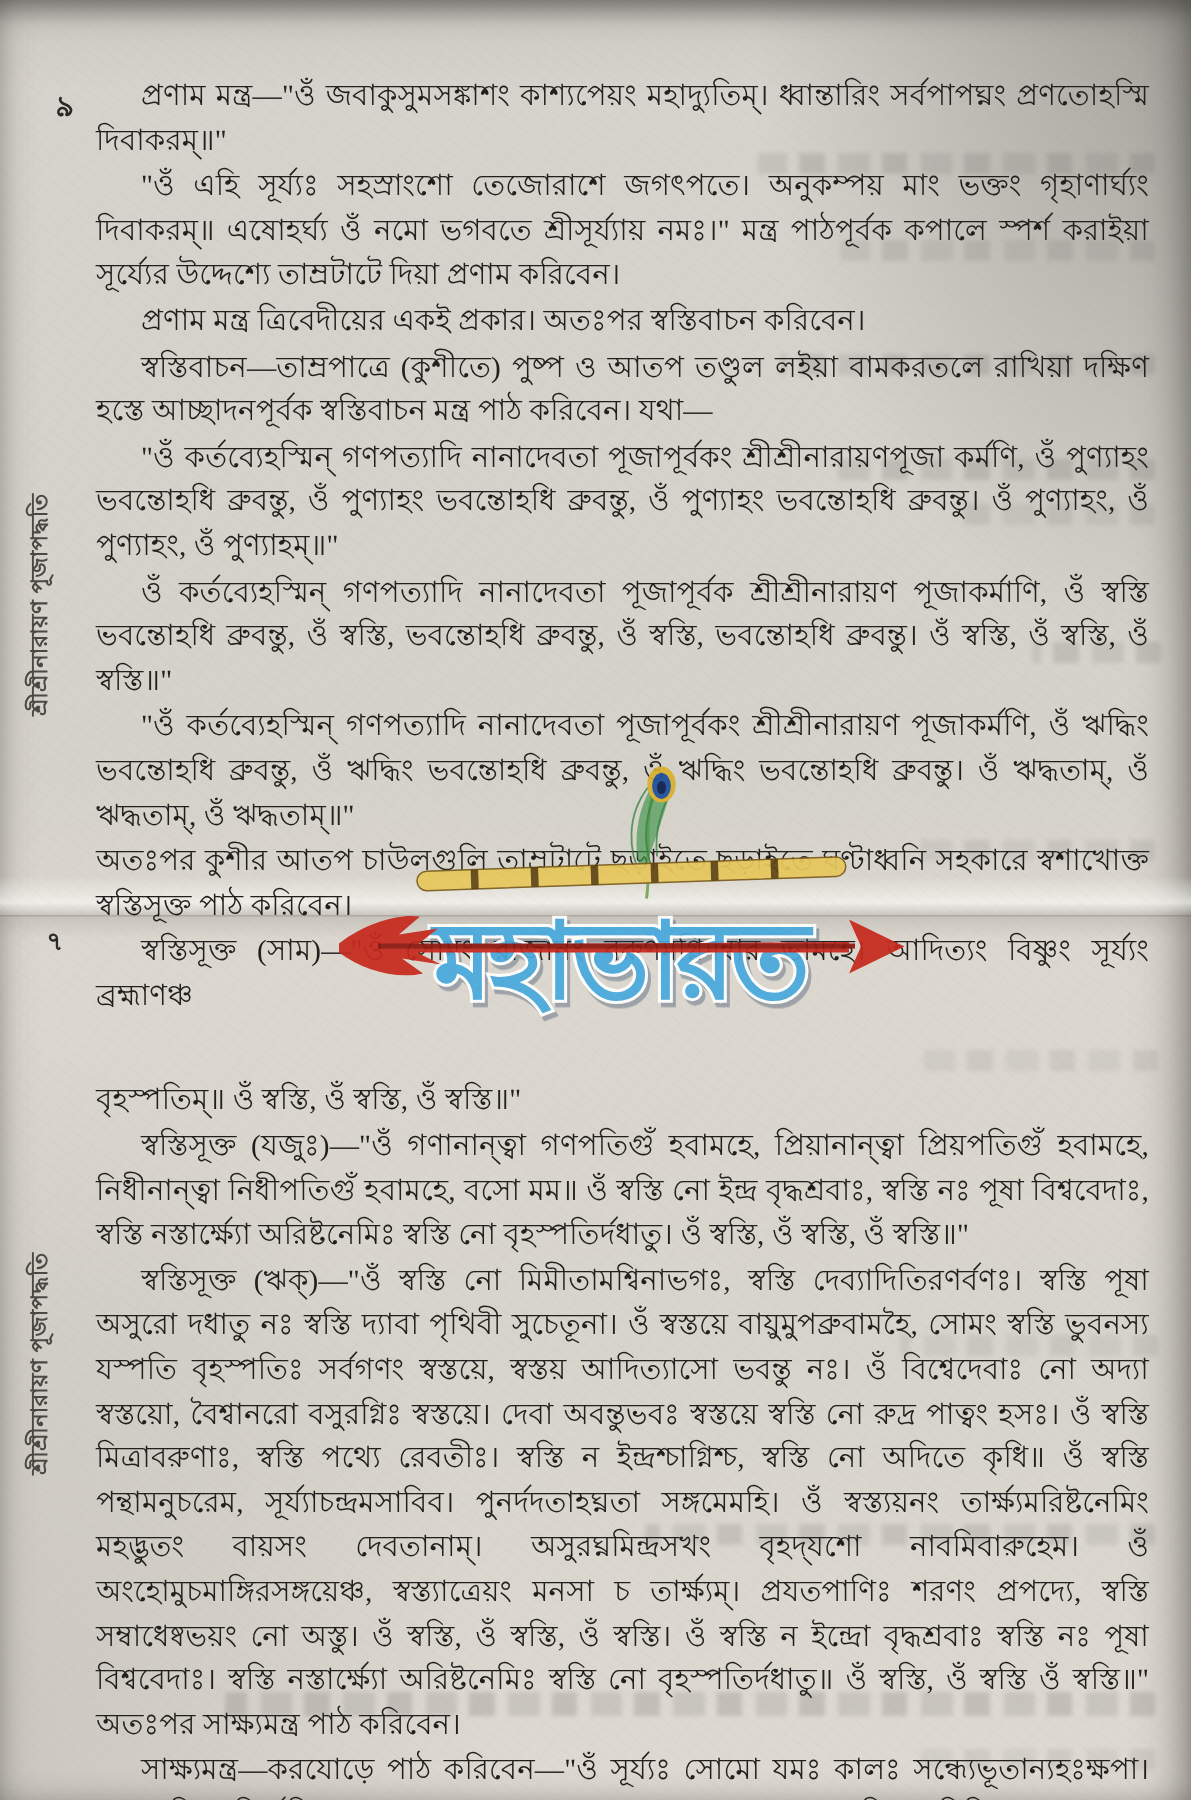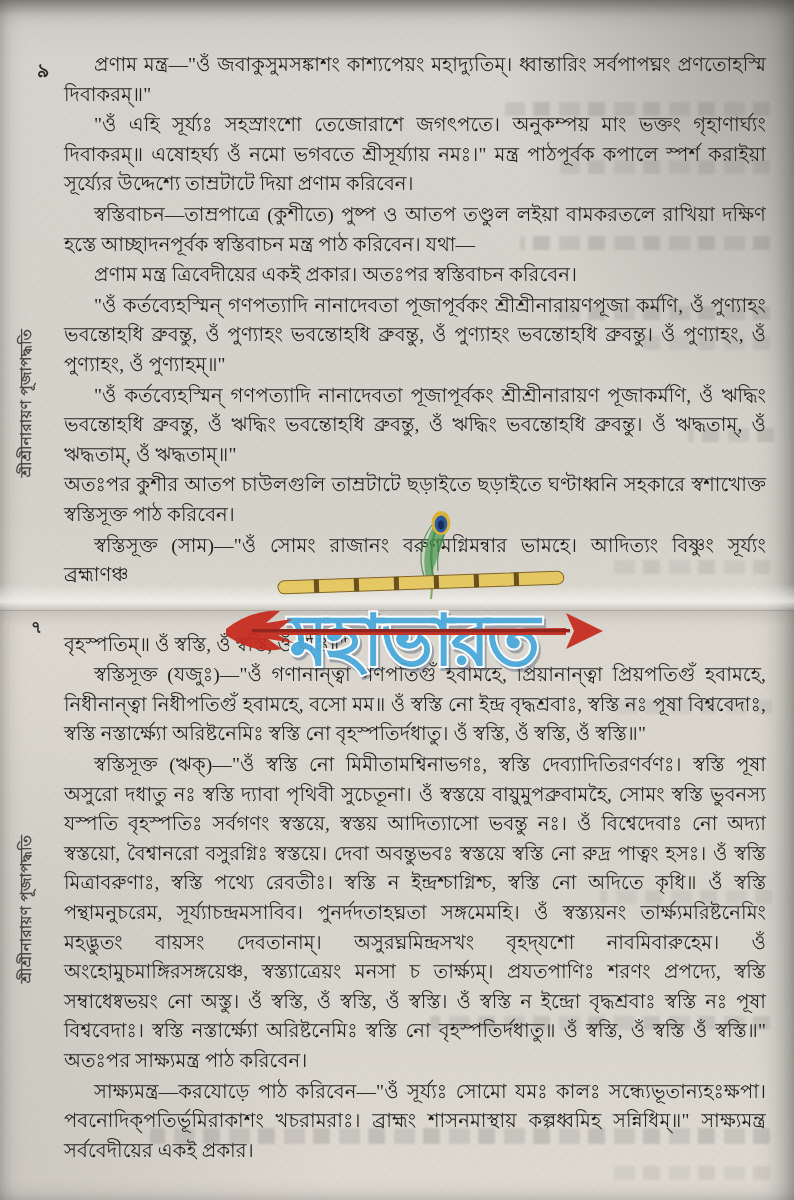--- a/index.html
+++ b/index.html
@@ -88,23 +88,24 @@
   <div class="ghost" style="left:600px;top:890px;width:172px;opacity:.3;"></div>
   <div class="ghost" style="left:430px;top:1016px;width:340px;opacity:.45;"></div>
   <div class="ghost" style="left:150px;top:1128px;width:620px;opacity:.55;height:16px;"></div>
   <div class="ghost" style="left:610px;top:1166px;width:160px;opacity:.3;"></div>
 
   <div class="fold"></div>
 
   <div class="text-col">
     <p class="indent">প্রণাম মন্ত্র—"ওঁ জবাকুসুমসঙ্কাশং কাশ্যপেয়ং মহাদ্যুতিম্‌। ধ্বান্তারিং সর্বপাপঘ্নং প্রণতোহস্মি দিবাকরম্‌॥"</p>
     <p class="indent">"ওঁ এহি সূর্য্যঃ সহস্রাংশো তেজোরাশে জগৎপতে। অনুকম্পয় মাং ভক্তং গৃহাণার্ঘ্যং দিবাকরম্‌॥ এষোহর্ঘ্য ওঁ নমো ভগবতে শ্রীসূর্য্যায় নমঃ।" মন্ত্র পাঠপূর্বক কপালে স্পর্শ করাইয়া সূর্য্যের উদ্দেশ্যে তাম্রটাটে দিয়া প্রণাম করিবেন।</p>
+    <p class="indent">প্রণাম মন্ত্র ত্রিবেদীয়ের একই প্রকার। অতঃপর স্বস্তিবাচন করিবেন।</p>
     <p class="indent">স্বস্তিবাচন—তাম্রপাত্রে (কুশীতে) পুষ্প ও আতপ তণ্ডুল লইয়া বামকরতলে রাখিয়া দক্ষিণ হস্তে আচ্ছাদনপূর্বক স্বস্তিবাচন মন্ত্র পাঠ করিবেন। যথা—</p>
-    <p class="indent">প্রণাম মন্ত্র ত্রিবেদীয়ের একই প্রকার। অতঃপর স্বস্তিবাচন করিবেন।</p>
     <p class="indent">"ওঁ কর্তব্যেহস্মিন্‌ গণপত্যাদি নানাদেবতা পূজাপূর্বকং শ্রীশ্রীনারায়ণপূজা কর্মণি, ওঁ পুণ্যাহং ভবন্তোহধি ব্রুবন্তু, ওঁ পুণ্যাহং ভবন্তোহধি ব্রুবন্তু, ওঁ পুণ্যাহং ভবন্তোহধি ব্রুবন্তু। ওঁ পুণ্যাহং, ওঁ পুণ্যাহং, ওঁ পুণ্যাহম্‌॥"</p>
+    <p class="indent">ওঁ কর্তব্যেহস্মিন্‌ গণপত্যাদি নানাদেবতা পূজাপূর্বক শ্রীশ্রীনারায়ণ পূজাকর্মাণি, ওঁ স্বস্তি ভবন্তোহধি ব্রুবন্তু, ওঁ স্বস্তি, ভবন্তোহধি ব্রুবন্তু, ওঁ স্বস্তি, ভবন্তোহধি ব্রুবন্তু। ওঁ স্বস্তি, ওঁ স্বস্তি, ওঁ স্বস্তি॥"</p>
     <p class="indent">"ওঁ কর্তব্যেহস্মিন্‌ গণপত্যাদি নানাদেবতা পূজাপূর্বকং শ্রীশ্রীনারায়ণ পূজাকর্মণি, ওঁ ঋদ্ধিং ভবন্তোহধি ব্রুবন্তু, ওঁ ঋদ্ধিং ভবন্তোহধি ব্রুবন্তু, ওঁ ঋদ্ধিং ভবন্তোহধি ব্রুবন্তু। ওঁ ঋদ্ধতাম্‌, ওঁ ঋদ্ধতাম্‌, ওঁ ঋদ্ধতাম্‌॥"</p>
     <p>অতঃপর কুশীর আতপ চাউলগুলি তাম্রটাটে ছড়াইতে ছড়াইতে ঘণ্টাধ্বনি সহকারে স্বশাখোক্ত স্বস্তিসূক্ত পাঠ করিবেন।</p>
     <p class="indent">স্বস্তিসূক্ত (সাম)—"ওঁ সোমং রাজানং বরুণমগ্নিমন্বার ভামহে। আদিত্যং বিষ্ণুং সূর্য্যং ব্রহ্মাণঞ্চ</p>
     <p class="gap-top">বৃহস্পতিম্‌॥ ওঁ স্বস্তি, ওঁ স্বস্তি, ওঁ স্বস্তি॥"</p>
     <p class="indent">স্বস্তিসূক্ত (যজুঃ)—"ওঁ গণানান্ত্বা গণপতিগুঁ হবামহে, প্রিয়ানান্ত্বা প্রিয়পতিগুঁ হবামহে, নিধীনান্ত্বা নিধীপতিগুঁ হবামহে, বসো মম॥ ওঁ স্বস্তি নো ইন্দ্র বৃদ্ধশ্রবাঃ, স্বস্তি নঃ পূষা বিশ্ববেদাঃ, স্বস্তি নস্তার্ক্ষ্যো অরিষ্টনেমিঃ স্বস্তি নো বৃহস্পতির্দধাতু। ওঁ স্বস্তি, ওঁ স্বস্তি, ওঁ স্বস্তি॥"</p>
     <p class="indent">স্বস্তিসূক্ত (ঋক্‌)—"ওঁ স্বস্তি নো মিমীতামশ্বিনাভগঃ, স্বস্তি দেব্যাদিতিরণর্বণঃ। স্বস্তি পূষা অসুরো দধাতু নঃ স্বস্তি দ্যাবা পৃথিবী সুচেতূনা। ওঁ স্বস্তয়ে বায়ুমুপব্রুবামহৈ, সোমং স্বস্তি ভুবনস্য যস্পতি বৃহস্পতিঃ সর্বগণং স্বস্তয়ে, স্বস্তয় আদিত্যাসো ভবন্তু নঃ। ওঁ বিশ্বেদেবাঃ নো অদ্যা স্বস্তয়ো, বৈশ্বানরো বসুরগ্নিঃ স্বস্তয়ে। দেবা অবন্তুভবঃ স্বস্তয়ে স্বস্তি নো রুদ্র পাত্বং হসঃ। ওঁ স্বস্তি মিত্রাবরুণাঃ, স্বস্তি পথ্যে রেবতীঃ। স্বস্তি ন ইন্দ্রশ্চাগ্নিশ্চ, স্বস্তি নো অদিতে কৃধি॥ ওঁ স্বস্তি পন্থামনুচরেম, সূর্য্যাচন্দ্রমসাবিব। পুনর্দদতাহঘ্নতা সঙ্গমেমহি। ওঁ স্বস্ত্যয়নং তার্ক্ষ্যমরিষ্টনেমিং মহদ্ভুতং বায়সং দেবতানাম্‌। অসুরঘ্নমিন্দ্রসখং বৃহদ্‌যশো নাবমিবারুহেম। ওঁ অংহোমুচমাঙ্গিরসঙ্গয়েঞ্চ, স্বস্ত্যাত্রেয়ং মনসা চ তার্ক্ষ্যম্‌। প্রযতপাণিঃ শরণং প্রপদ্যে, স্বস্তি সম্বাধেষ্বভয়ং নো অস্তু। ওঁ স্বস্তি, ওঁ স্বস্তি, ওঁ স্বস্তি। ওঁ স্বস্তি ন ইন্দ্রো বৃদ্ধশ্রবাঃ স্বস্তি নঃ পূষা বিশ্ববেদাঃ। স্বস্তি নস্তার্ক্ষ্যো অরিষ্টনেমিঃ স্বস্তি নো বৃহস্পতির্দধাতু॥ ওঁ স্বস্তি, ওঁ স্বস্তি ওঁ স্বস্তি॥" অতঃপর সাক্ষ্যমন্ত্র পাঠ করিবেন।</p>
     <p class="indent">সাক্ষ্যমন্ত্র—করযোড়ে পাঠ করিবেন—"ওঁ সূর্য্যঃ সোমো যমঃ কালঃ সন্ধ্যেভূতান্যহঃক্ষপা। পবনোদিক্‌পতির্ভূমিরাকাশং খচরামরাঃ। ব্রাহ্মং শাসনমাস্থায় কল্পধ্বমিহ সন্নিধিম্‌॥" সাক্ষ্যমন্ত্র সর্ববেদীয়ের একই প্রকার।</p>
 
   </div>
 

